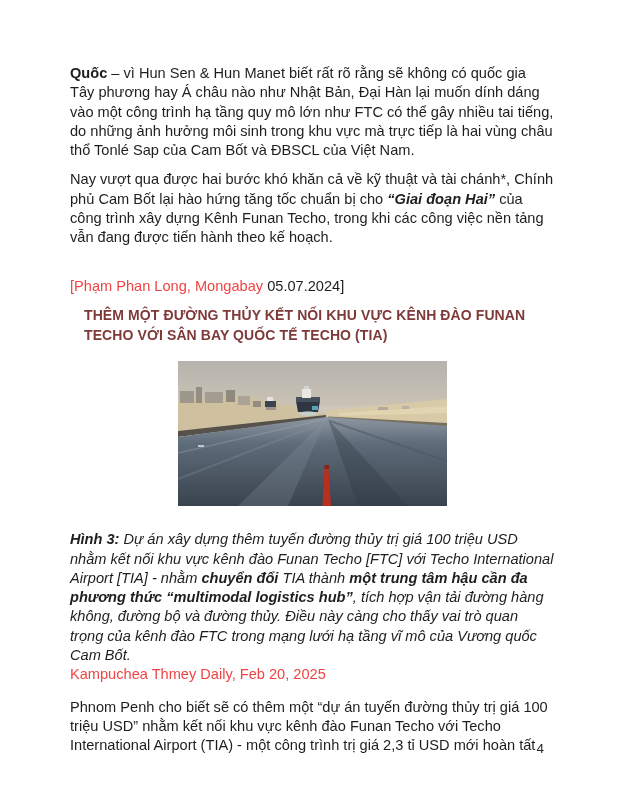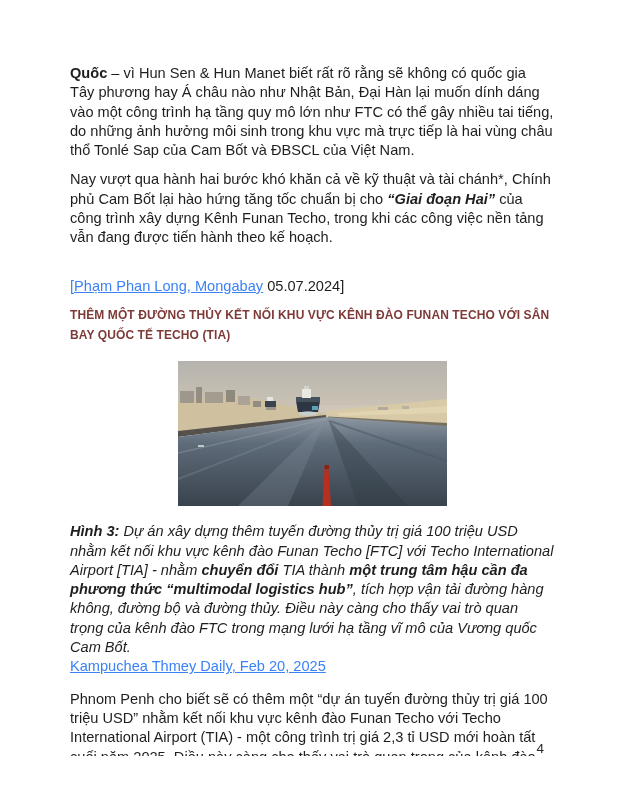--- a/index.html
+++ b/index.html
@@ -16,40 +16,39 @@
   }
   p{margin:0;}
   .body-par{
     font-size:14.6px;
     line-height:19.3px;
     margin-bottom:10px;
   }
   .bold{font-weight:bold;}
   .bold-italic{font-weight:bold;font-style:italic;text-align:right;}
   .link{
-    color:#3b82f6;
-    text-decoration:underline;
+    color:#ef4444;
     cursor:pointer;
   }
   h2.section-heading{
-    margin:9px 0 0 0;
-    font-size:12px;
+    margin:9px 0 0 14px;
+    font-size:14px;
     line-height:19.5px;
     font-weight:bold;
     color:#7e3a38;
     letter-spacing:.1px;
   }
   figure.fig{
     margin:16px 0 0 0;
     padding:0;
     text-align:center;
   }
   figure.fig svg{display:inline-block;vertical-align:top;}
   .caption{
-    margin-top:16px;
+    margin-top:24px;
     font-size:14.6px;
     line-height:19.3px;
     font-style:italic;
   }
   .caption .src-link{font-style:normal;}
   .closing{margin-top:13px;margin-bottom:0;}
   .page-number{
     position:absolute;
     top:741px;
     right:74px;
@@ -58,21 +57,21 @@
     color:#2a2a2a;
   }
 </style>
 </head>
 <body>
 
 <div class="page">
 
   <p class="body-par"><span class="bold">Quốc</span><span> – vì Hun Sen &amp; Hun Manet biết rất rõ rằng sẽ không có quốc gia Tây phương hay Á châu nào như Nhật Bản, Đại Hàn lại muốn dính dáng vào một công trình hạ tầng quy mô lớn như FTC có thể gây nhiều tai tiếng, do những ảnh hưởng môi sinh trong khu vực mà trực tiếp là hai vùng châu thổ Tonlé Sap của Cam Bốt và ĐBSCL của Việt Nam.</span></p>
 
-  <p class="body-par"><span>Nay vượt qua hành hai bước khó khăn cả về kỹ thuật và tài chánh*, Chính phủ Cam Bốt lại hào hứng tăng tốc chuẩn bị cho </span><span class="bold-italic">“Giai đoạn Hai”</span><span> của công trình xây dựng Kênh Funan Techo, trong khi các công việc nền tảng vẫn đang được tiến hành theo kế hoạch.</span></p>
+  <p class="body-par"><span>Nay vượt qua được hai bước khó khăn cả về kỹ thuật và tài chánh*, Chính phủ Cam Bốt lại hào hứng tăng tốc chuẩn bị cho </span><span class="bold-italic">“Giai đoạn Hai”</span><span> của công trình xây dựng Kênh Funan Techo, trong khi các công việc nền tảng vẫn đang được tiến hành theo kế hoạch.</span></p>
 
   <p class="body-par"><br>
     <a class="link">[Phạm Phan Long, Mongabay</a><span> 05.07.2024]</span></p>
 
   <h2 class="section-heading">THÊM MỘT ĐƯỜNG THỦY KẾT NỐI KHU VỰC KÊNH ĐÀO FUNAN TECHO VỚI SÂN BAY QUỐC TẾ TECHO (TIA)</h2>
 
   <figure class="fig">
     <svg width="269" height="145" viewBox="0 0 269 145" role="img" aria-label="Photo of a wide canal with cargo ships between sandy banks and a red buoy in the foreground">
       <defs>
         <linearGradient id="sky" x1="0" y1="0" x2="0" y2="1">

